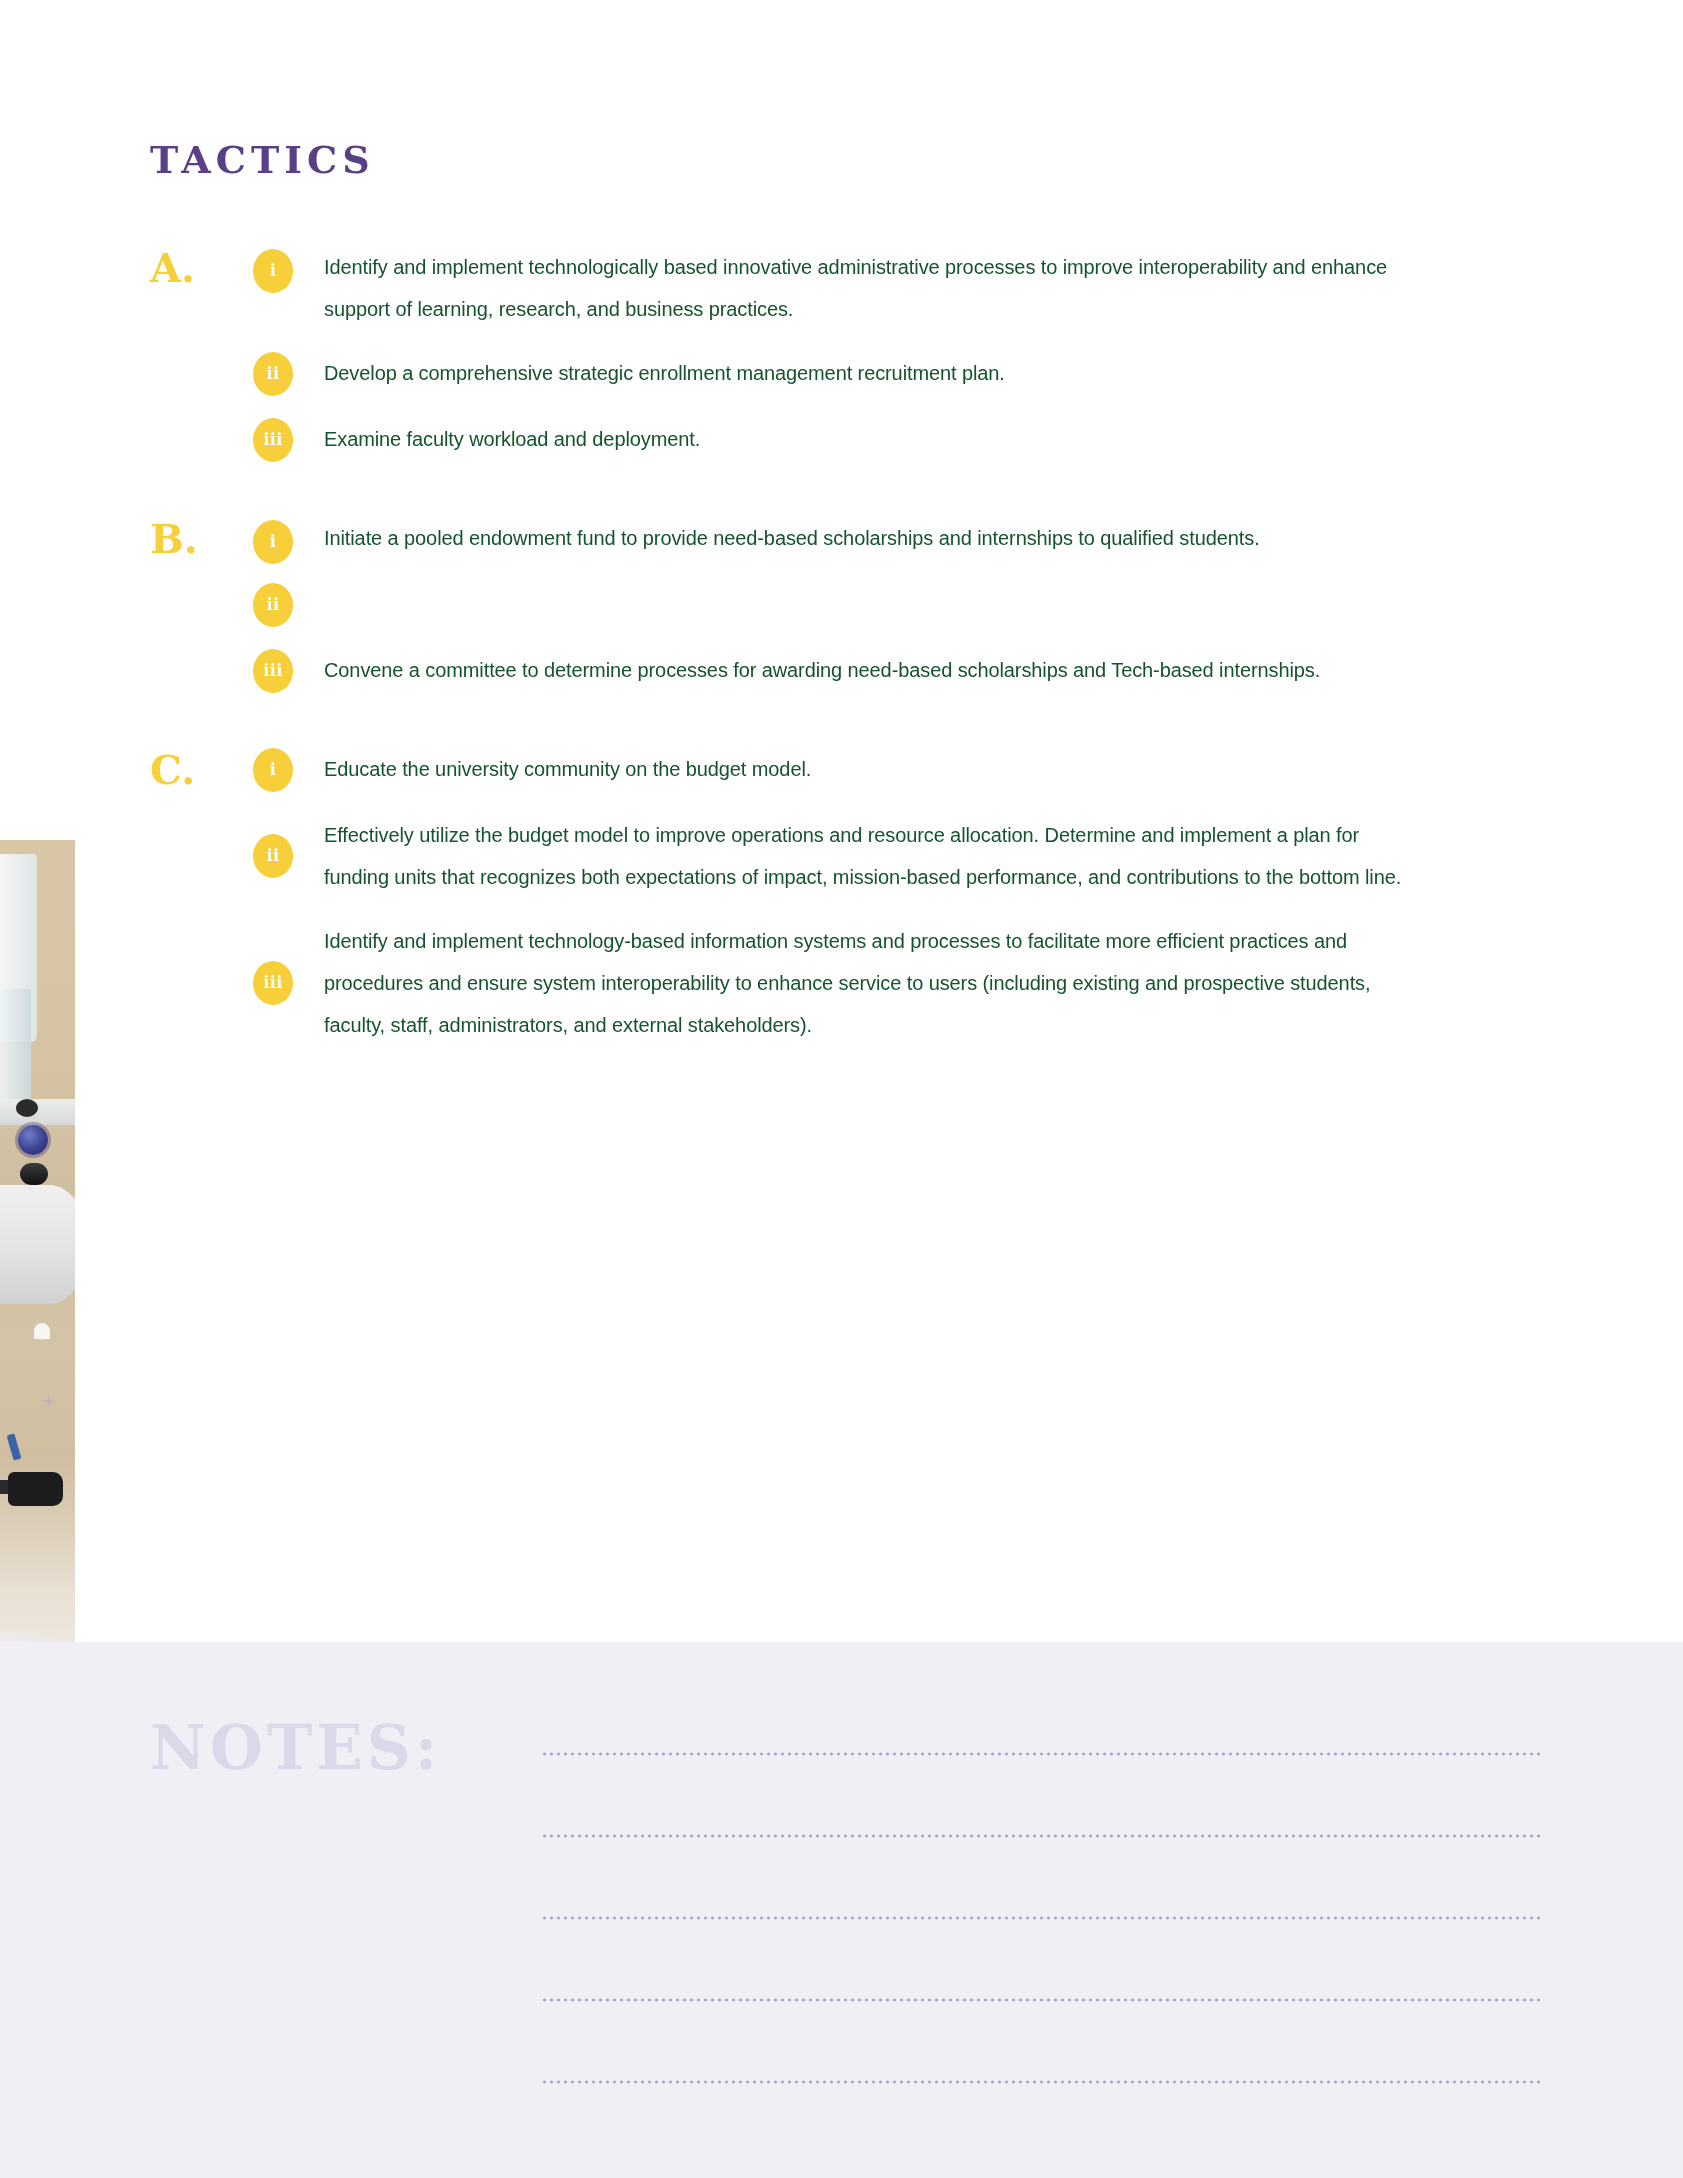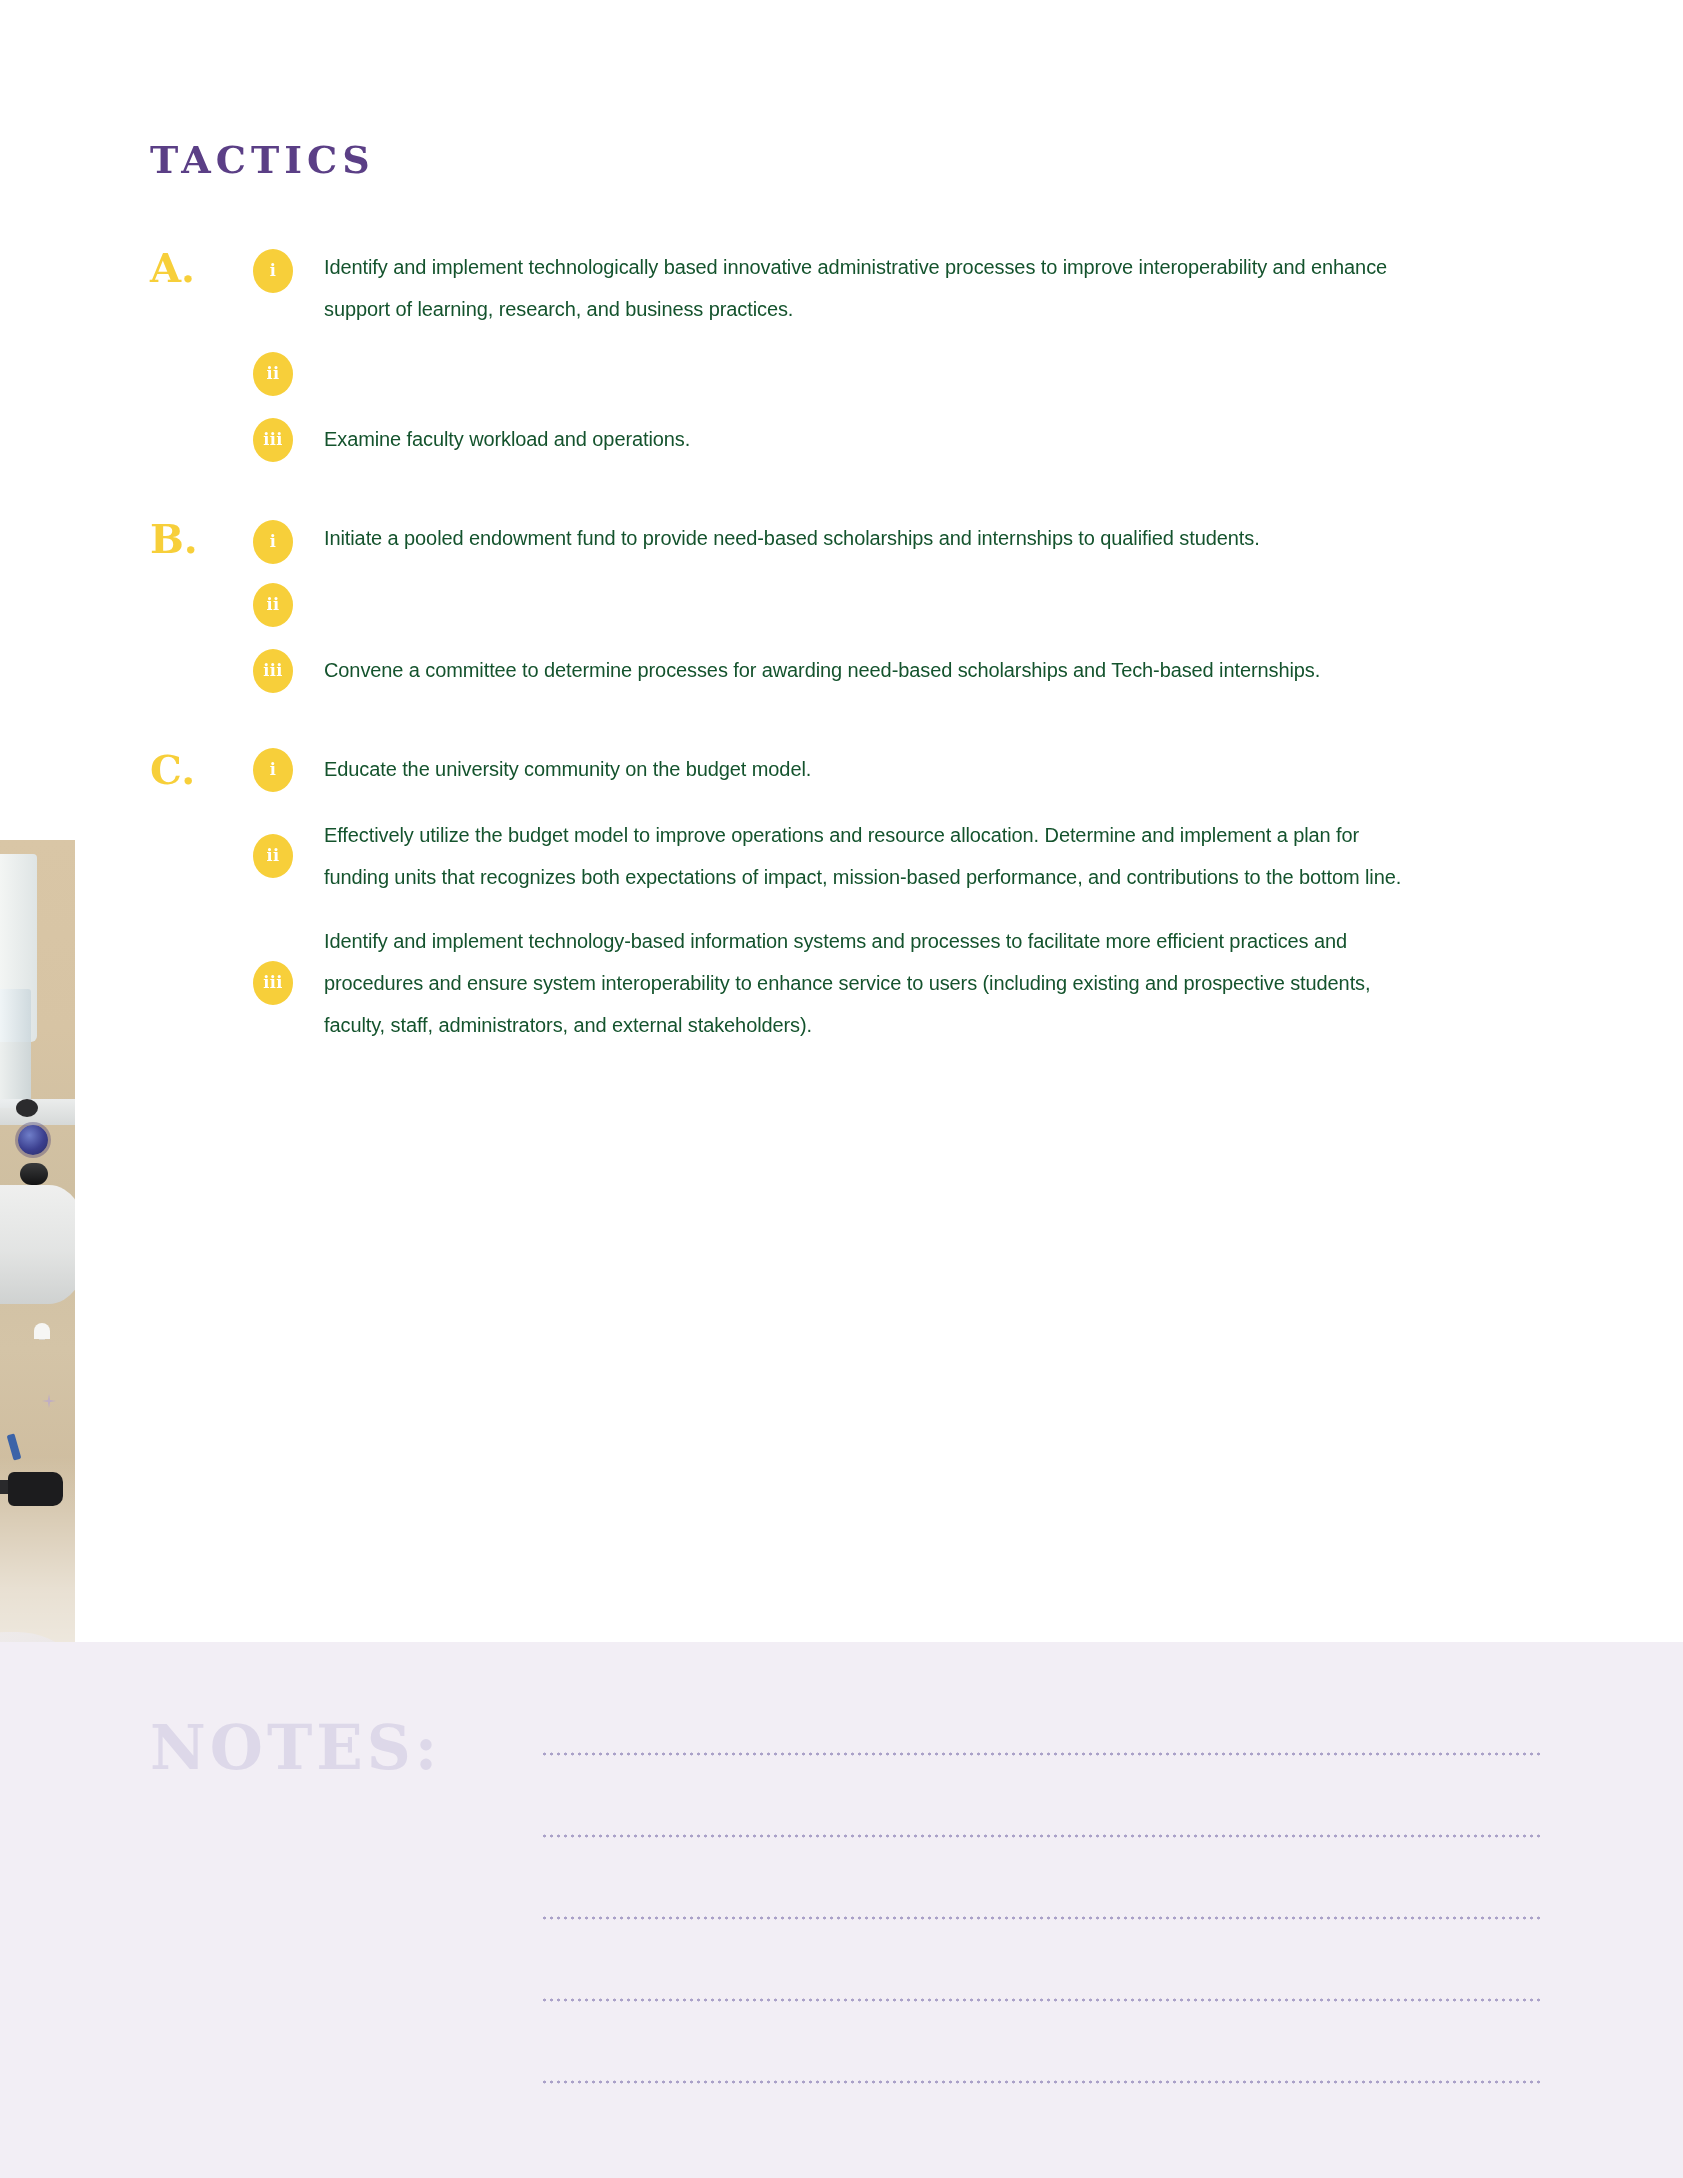--- a/index.html
+++ b/index.html
@@ -272,24 +272,25 @@
 
       <section class="group">
         <div class="group-letter">A.</div>
         <div class="items">
           <div class="item">
             <span class="badge">i</span>
             <span class="item-text">Identify and implement technologically based innovative administrative processes to improve interoperability and enhance support of learning, research, and business practices.</span>
           </div>
           <div class="item center-badge">
             <span class="badge">ii</span>
+            <span class="item-text">Develop a comprehensive strategic enrollment management recruitment plan.</span>
           </div>
           <div class="item center-badge">
             <span class="badge">iii</span>
-            <span class="item-text">Examine faculty workload and operations.</span>
+            <span class="item-text">Examine faculty workload and deployment.</span>
           </div>
         </div>
       </section>
 
       <section class="group">
         <div class="group-letter">B.</div>
         <div class="items">
           <div class="item">
             <span class="badge">i</span>
             <span class="item-text">Initiate a pooled endowment fund to provide need-based scholarships and internships to qualified students.</span>

